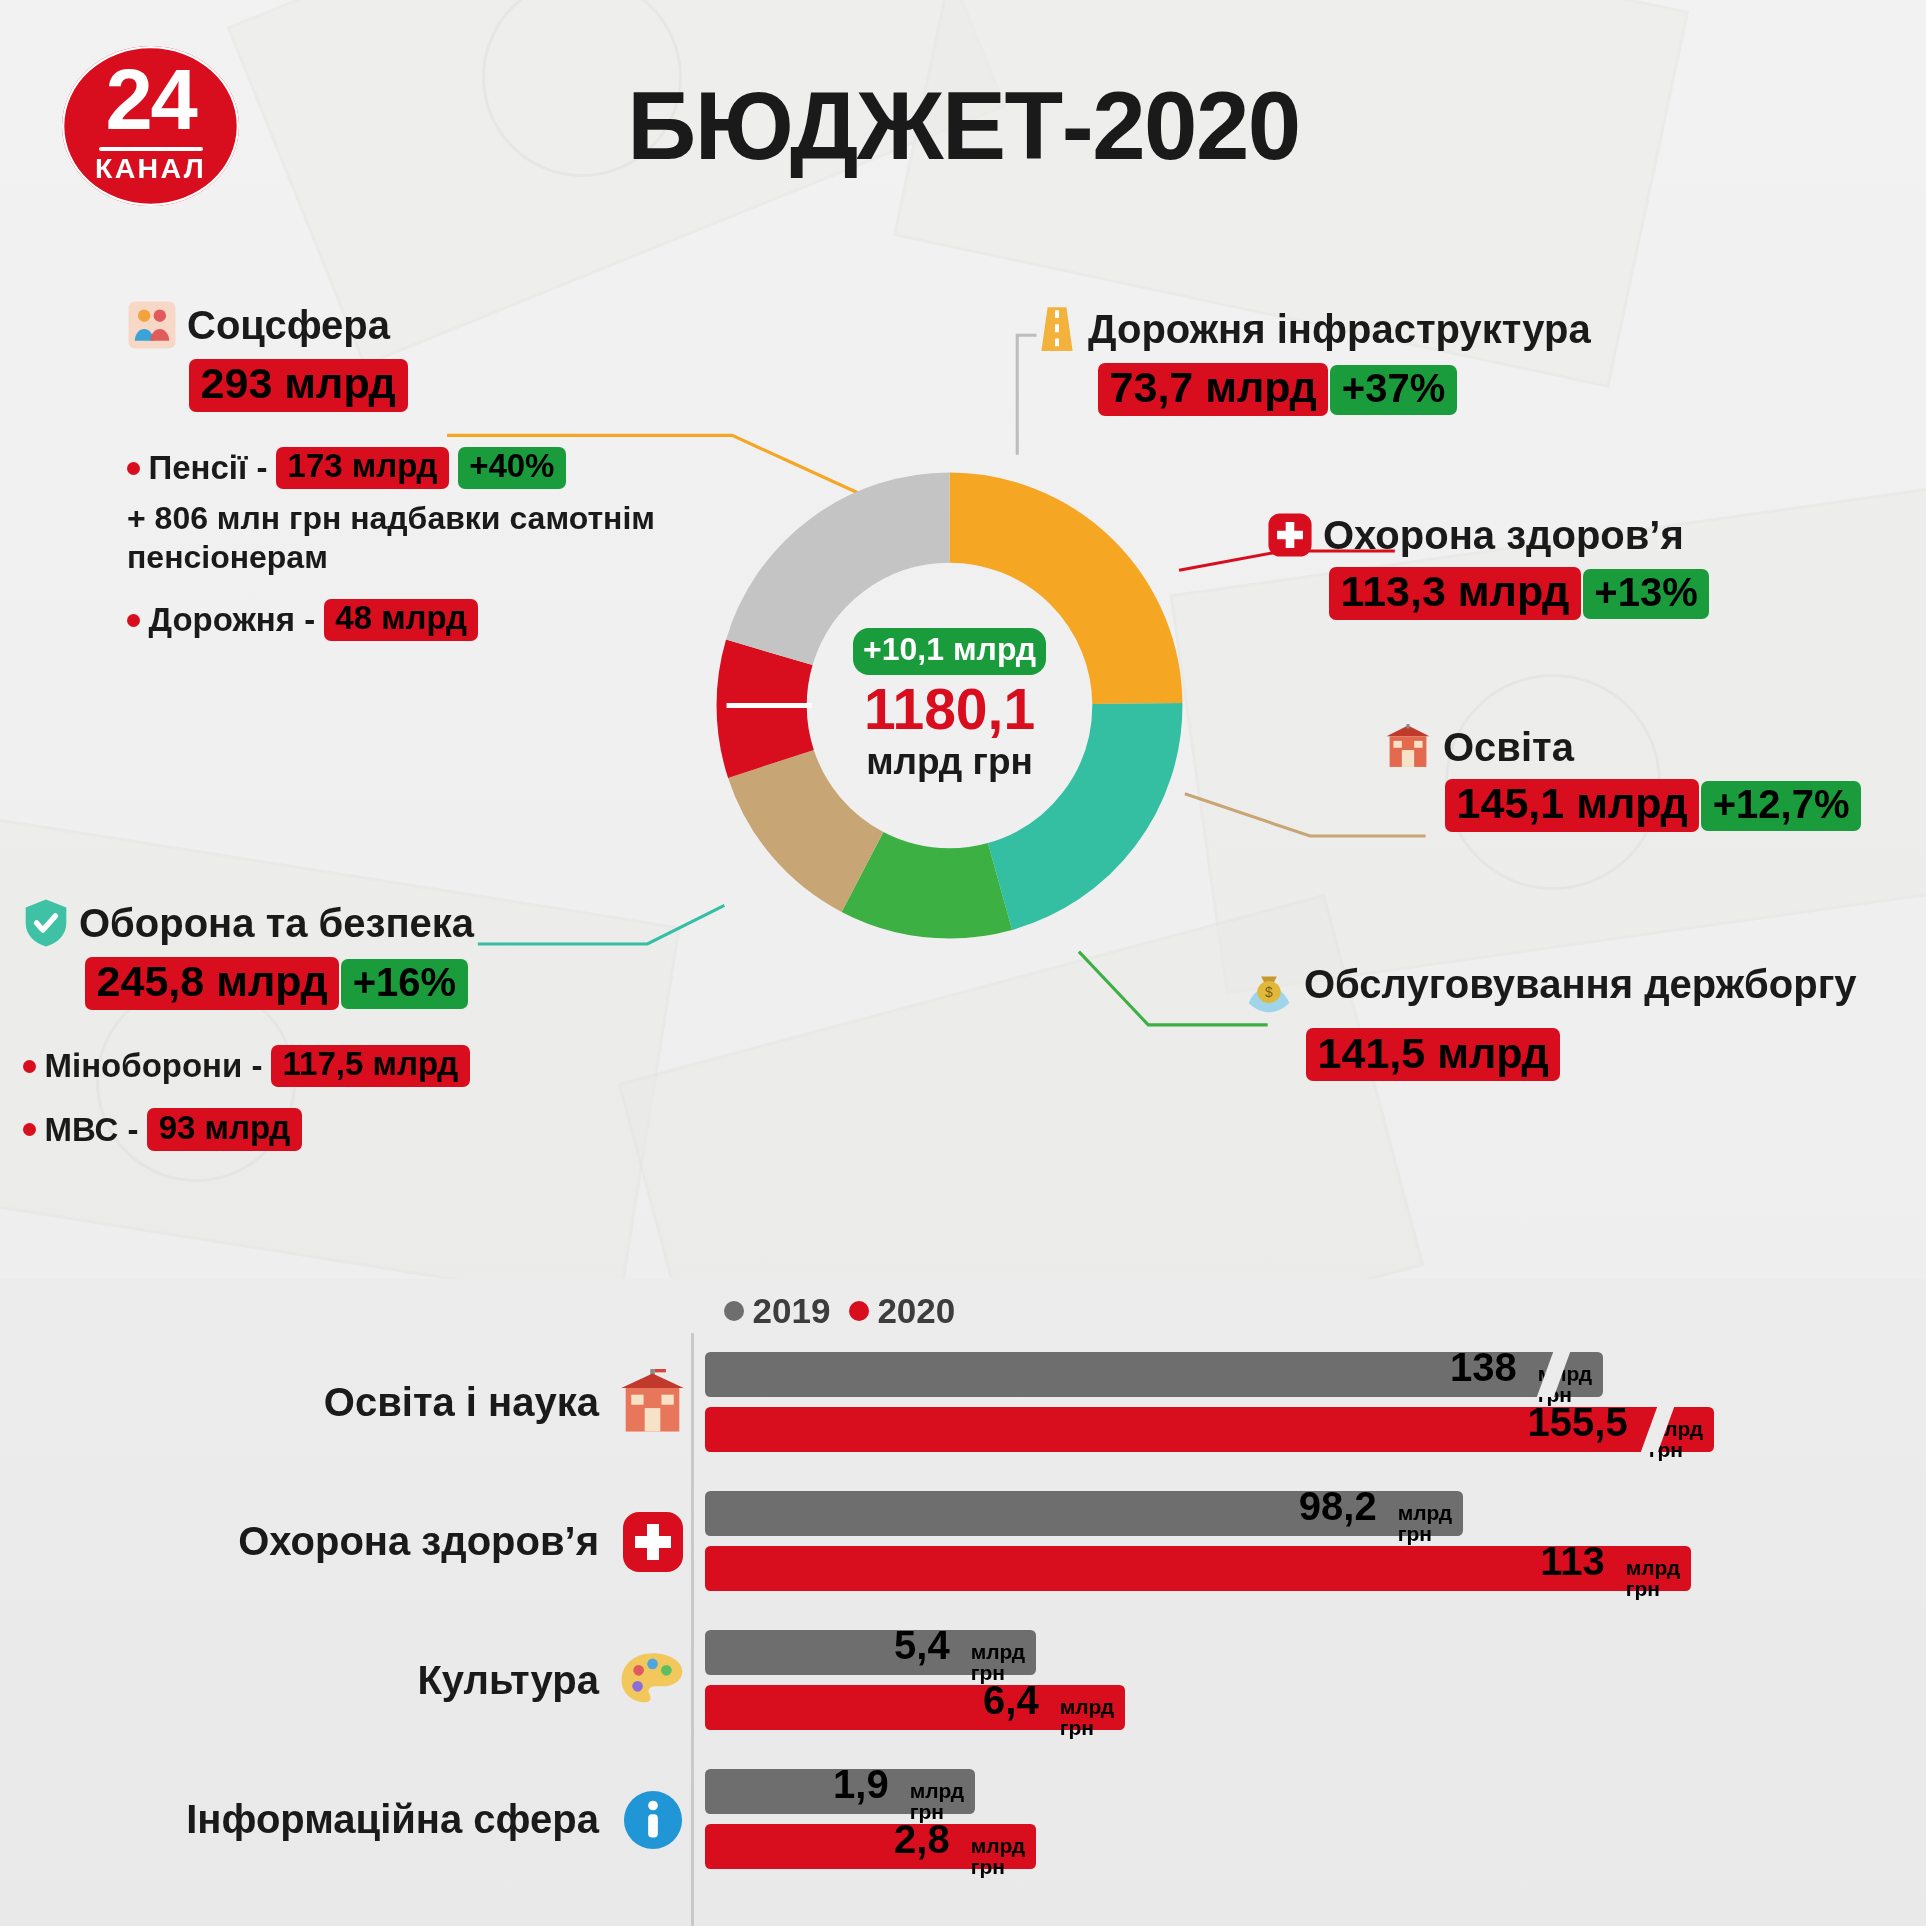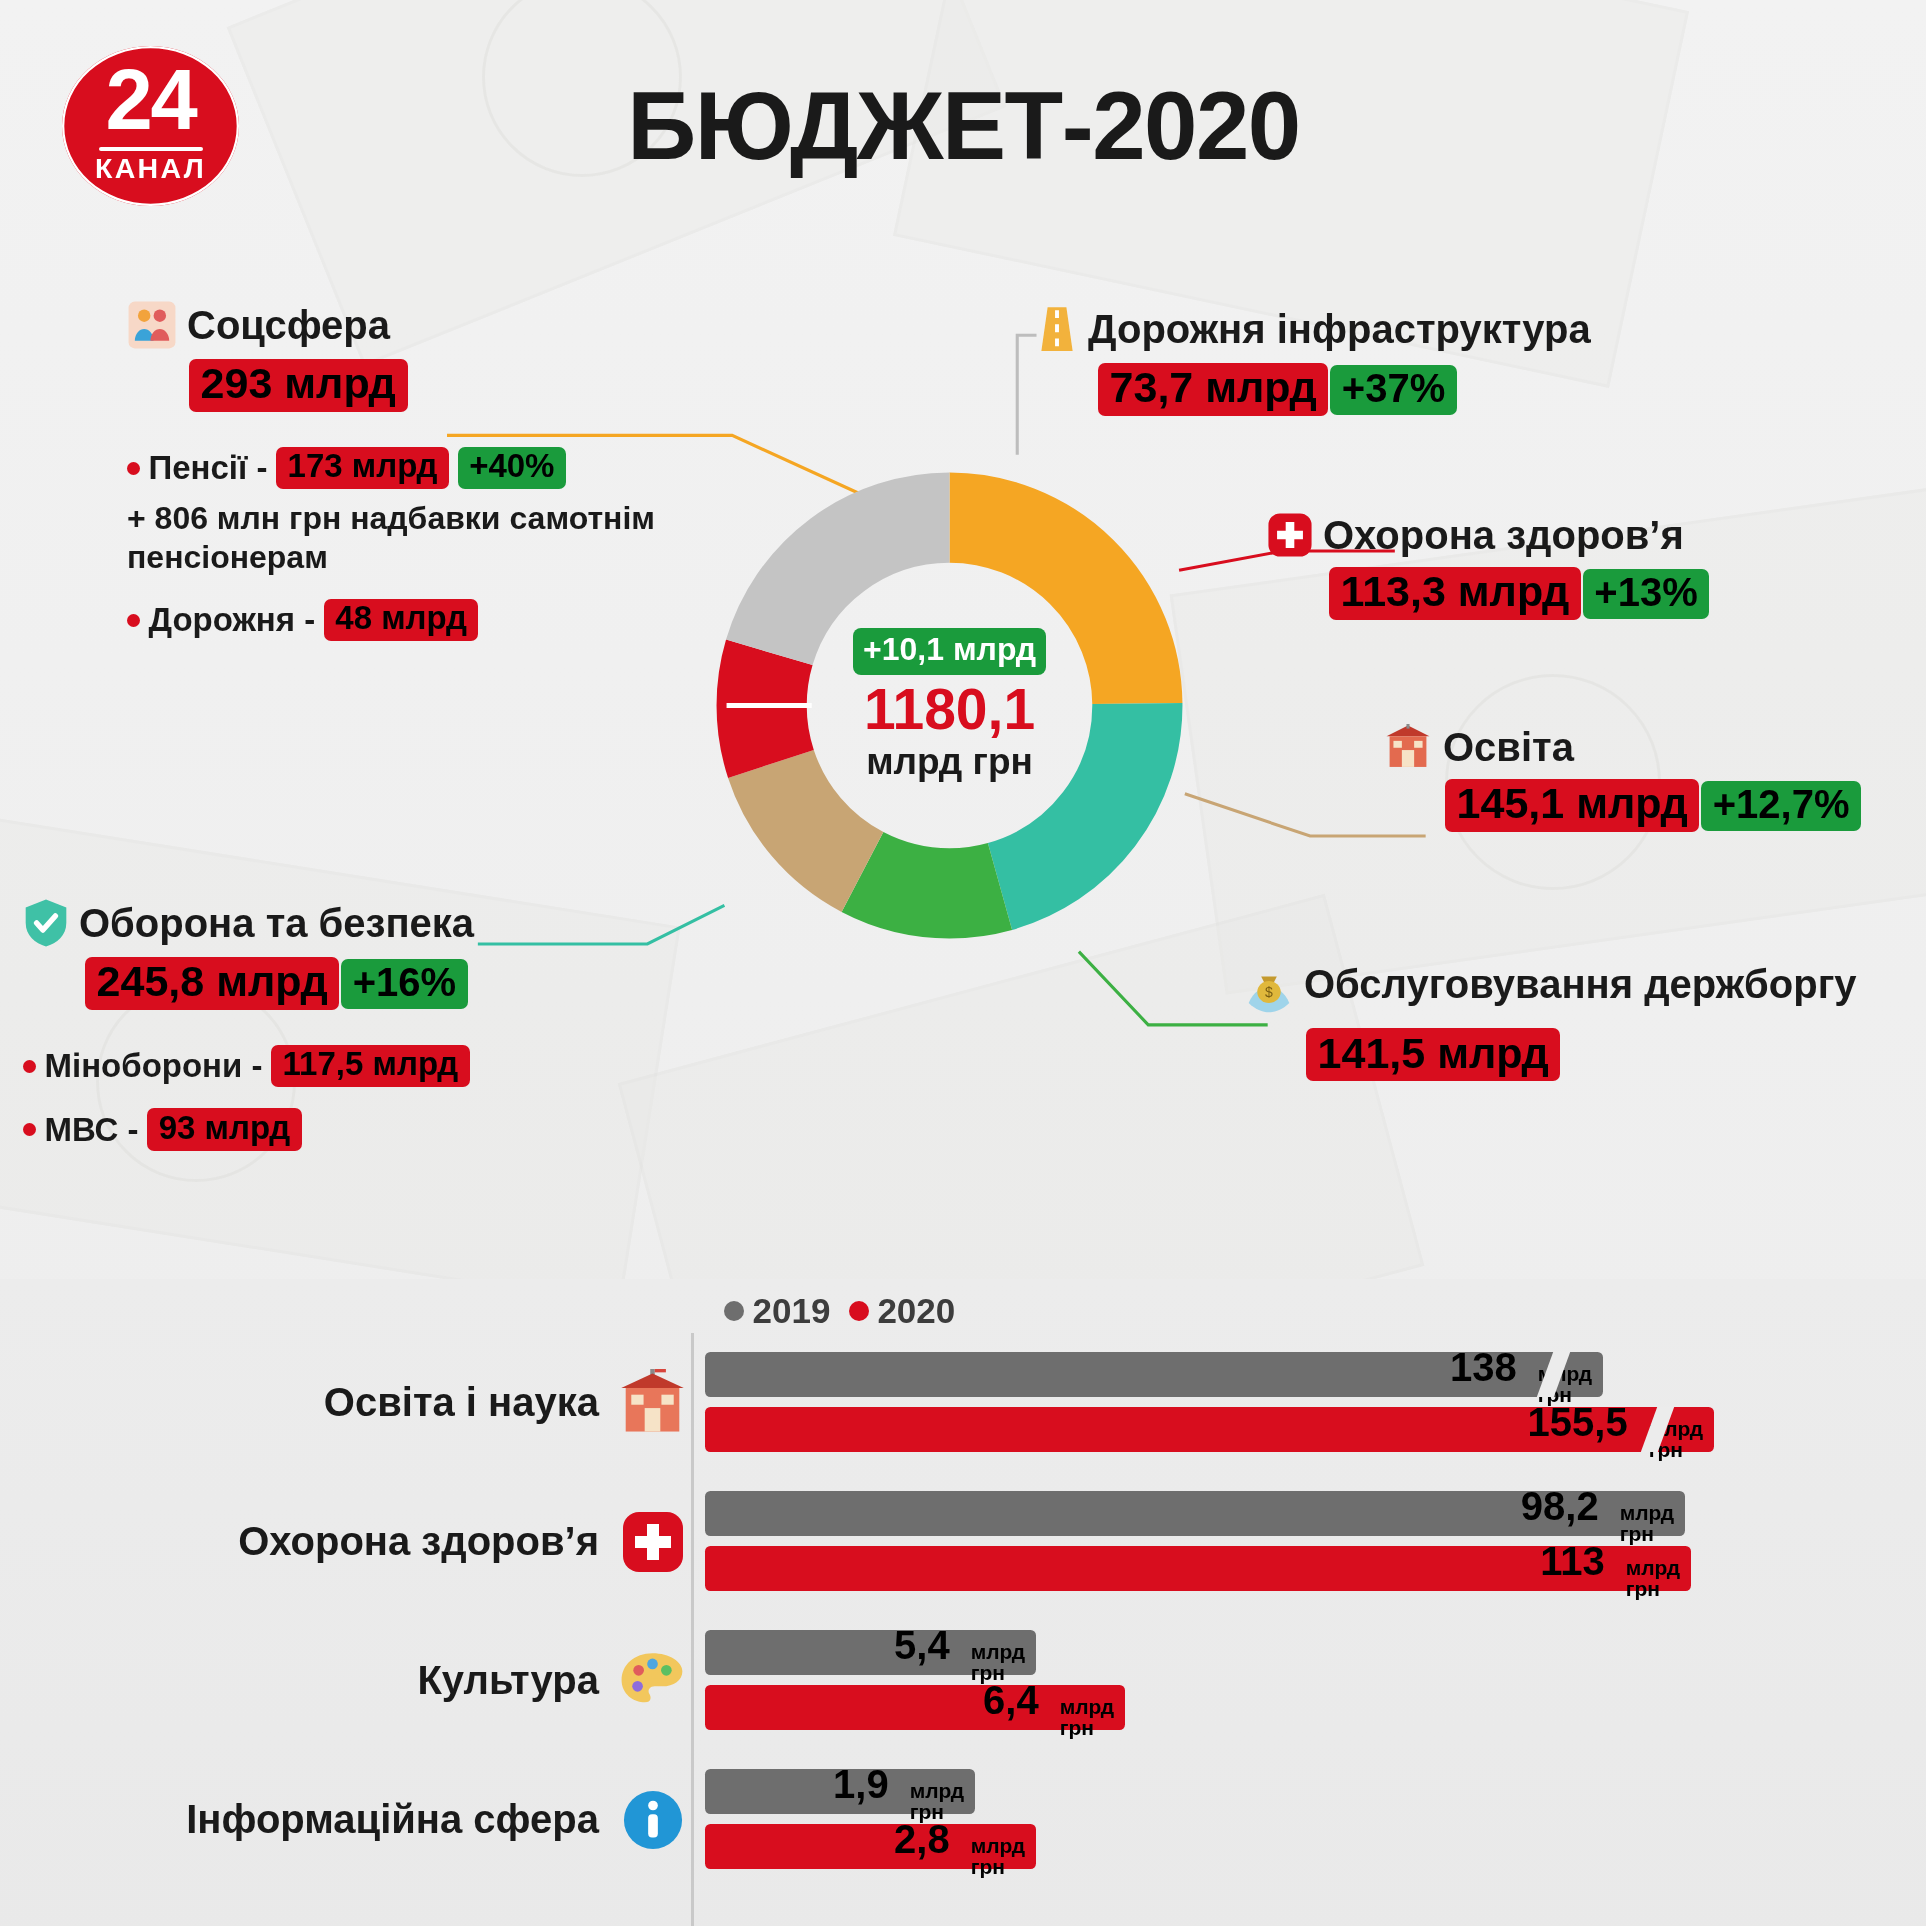--- a/index.html
+++ b/index.html
@@ -100,21 +100,21 @@
 
   
   .donut-wrap { position: absolute; left: 699px; top: 455px; width: 501px; height: 501px; }
   .donut-center-text {
     position: absolute; left: 0; top: 0; width: 501px; height: 501px;
     display: flex; flex-direction: column; align-items: center; justify-content: center;
     gap: 2.3px;
   }
   .donut-delta {
     background: #1a9b3c; color: #fff; font-size: 32px; font-weight: 700;
-    border-radius: 8px; padding: 3.1px 10px 6.2px 10px;
+    border-radius: 16px; padding: 3.1px 10px 6.2px 10px;
   }
   .donut-big { font-size: 57px; font-weight: 700; color: #d80d1e; line-height: 1; margin-top: 4.6px;}
   .donut-sub { font-size: 37px; font-weight: 700; color: #1a1a1a; }
 
   
   .lower {
     position: absolute; left: 0; top: 1279px; width: 1927px; height: 1129px;
     background: linear-gradient(180deg,#ececec 0%, #e7e7e7 100%);
   }
   .legend {
@@ -456,21 +456,21 @@
               <span>155,5</span>
             <span class="unit">
                 <span>млрд</span>
                 <span>грн</span>
               </span>
             </span>
         </div>
       </div>
 
       <div class="barrow">
-        <div class="bar g" style="width:980px;">
+        <div class="bar g" style="width:758px;">
           <span class="val">
               <span>98,2</span>
             <span class="unit">
                 <span>млрд</span>
                 <span>грн</span>
               </span>
             </span>
         </div>
         <div class="bar r" style="width:986px;">
           <span class="val">

